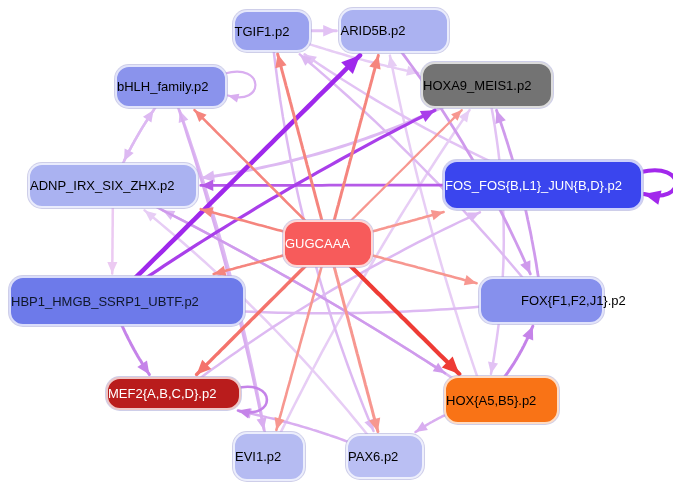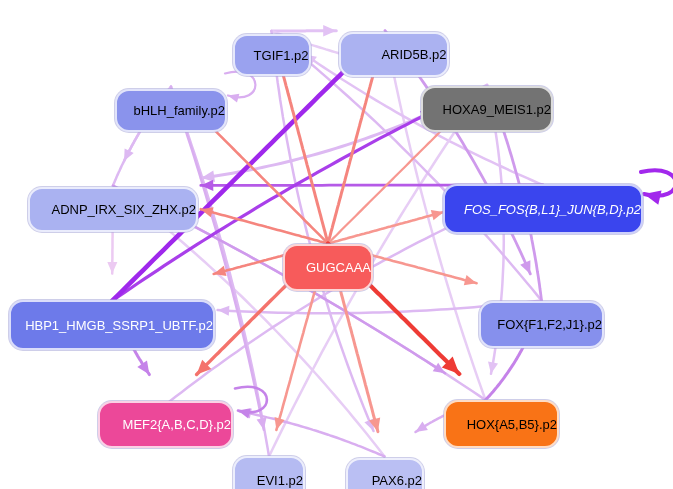--- a/index.html
+++ b/index.html
@@ -6,30 +6,29 @@
   .canvas{
     position:relative;
     width:673px;height:489px;
     background:#ffffff;
     font-family:"Liberation Sans","DejaVu Sans",sans-serif;
     overflow:hidden;
   }
   #edge-layer{position:absolute;left:0;top:0;}
   .node{
     position:absolute;
-    display:flex;align-items:center;justify-content:flex-end;
+    display:flex;align-items:center;justify-content:flex-start;
     border-radius:14px;
     border:2px solid rgba(255,255,255,0.75);
     box-shadow:0 0 0 1px rgba(165,165,215,0.55);
     box-sizing:border-box;
     font-size:13px;
     white-space:nowrap;
     cursor:pointer;
     user-select:none;
-    margin-top:24px;
   }
   .node span{pointer-events:none;}
 </style>
 </head>
 <body>
 
 <div class="canvas">
   <svg id="edge-layer" xmlns="http://www.w3.org/2000/svg" width="673" height="489" viewBox="0 0 673 489">
       <path d="M271.5,31.0 L272.8,31.0 L274.2,31.0 L275.5,31.0 L276.9,31.0 L278.2,31.0 L279.6,31.0 L280.9,31.0 L282.3,31.0 L283.6,30.9 L285.0,30.9 L286.3,30.9 L287.7,30.9 L289.0,30.9 L290.4,30.9 L291.7,30.9 L293.1,30.9 L294.4,30.9 L295.8,30.9 L297.1,30.9 L298.5,30.9 L299.8,30.9 L301.2,30.9 L302.5,30.9 L303.9,30.9 L305.2,30.9 L306.6,30.8 L307.9,30.8 L309.3,30.8 L310.6,30.8 L312.0,30.8 L313.3,30.8 L314.7,30.8 L316.0,30.8 L317.4,30.8 L318.7,30.8 L320.1,30.8 L321.4,30.8 L322.8,30.8 L324.1,30.8 L325.5,30.8 L326.8,30.8 L328.2,30.8 L329.5,30.7 L330.9,30.7 L332.2,30.7 L333.6,30.7 L334.9,30.7 L336.3,30.7" fill="none" stroke="#e2c2f4" stroke-width="3" stroke-linecap="round"></path>
       <polygon points="336.3,30.7 323.2,36.6 323.2,24.9" fill="#e2c2f4"></polygon>
@@ -127,33 +126,33 @@
       </div>
       <div class="node" style="left: 115px; top: 65px; width: 112px; height: 43px; background: rgb(138, 147, 236); color: rgb(0, 0, 0);">
         <span>bHLH_family.p2</span>
       </div>
       <div class="node" style="left: 421px; top: 62px; width: 132px; height: 46px; background: #737373; color: rgb(0, 0, 0);">
         <span>HOXA9_MEIS1.p2</span>
       </div>
       <div class="node" style="left: 28px; top: 163px; width: 170px; height: 45px; background: rgb(170, 178, 241); color: rgb(0, 0, 0);">
         <span>ADNP_IRX_SIX_ZHX.p2</span>
       </div>
-      <div class="node" style="left: 443px; top: 160px; width: 200px; height: 50px; background: rgb(58, 69, 238); color: rgb(255, 255, 255); font-style: italic;">
+      <div class="node" style="left: 443px; top: 160px; width: 200px; height: 50px; background: rgb(58, 69, 238); color: rgb(255, 255, 255);">
         <span>FOS_FOS{B,L1}_JUN{B,D}.p2</span>
       </div>
       <div class="node" style="left: 283px; top: 220px; width: 90px; height: 47px; background: rgb(247, 91, 91); color: rgb(255, 255, 255);">
         <span>GUGCAAA</span>
       </div>
-      <div class="node" style="left: 9px; top: 276px; width: 206px; height: 50px; background: rgb(109, 122, 234); color: #ffffff;">
+      <div class="node" style="left: 9px; top: 276px; width: 236px; height: 50px; background: rgb(109, 122, 234); color: #0f172a;">
         <span>HBP1_HMGB_SSRP1_UBTF.p2</span>
       </div>
-      <div class="node" style="left: 479px; top: 277px; width: 125px; height: 47px; background: rgb(134, 144, 237); color: rgb(0, 0, 0);">
+      <div class="node" style="left: 479px; top: 277px; width: 125px; height: 47px; background: rgb(134, 144, 237); color: rgb(0, 0, 0); padding-left: 40px;">
         <span>FOX{F1,F2,J1}.p2</span>
       </div>
-      <div class="node" style="left: 98px; top: 377px; width: 135px; height: 47px; background: #ec4899; color: rgb(255, 255, 255);">
+      <div class="node" style="left: 106px; top: 377px; width: 135px; height: 33px; background: #b91c1c; color: rgb(255, 255, 255);">
         <span>MEF2{A,B,C,D}.p2</span>
       </div>
       <div class="node" style="left: 444px; top: 376px; width: 115px; height: 48px; background: #f97316; color: rgb(0, 0, 0);">
         <span>HOX{A5,B5}.p2</span>
       </div>
       <div class="node" style="left: 233px; top: 432px; width: 72px; height: 49px; background: rgb(181, 187, 242); color: rgb(0, 0, 0);">
         <span>EVI1.p2</span>
       </div>
       <div class="node" style="left: 346px; top: 434px; width: 78px; height: 45px; background: rgb(186, 191, 243); color: rgb(0, 0, 0);">
         <span>PAX6.p2</span>

